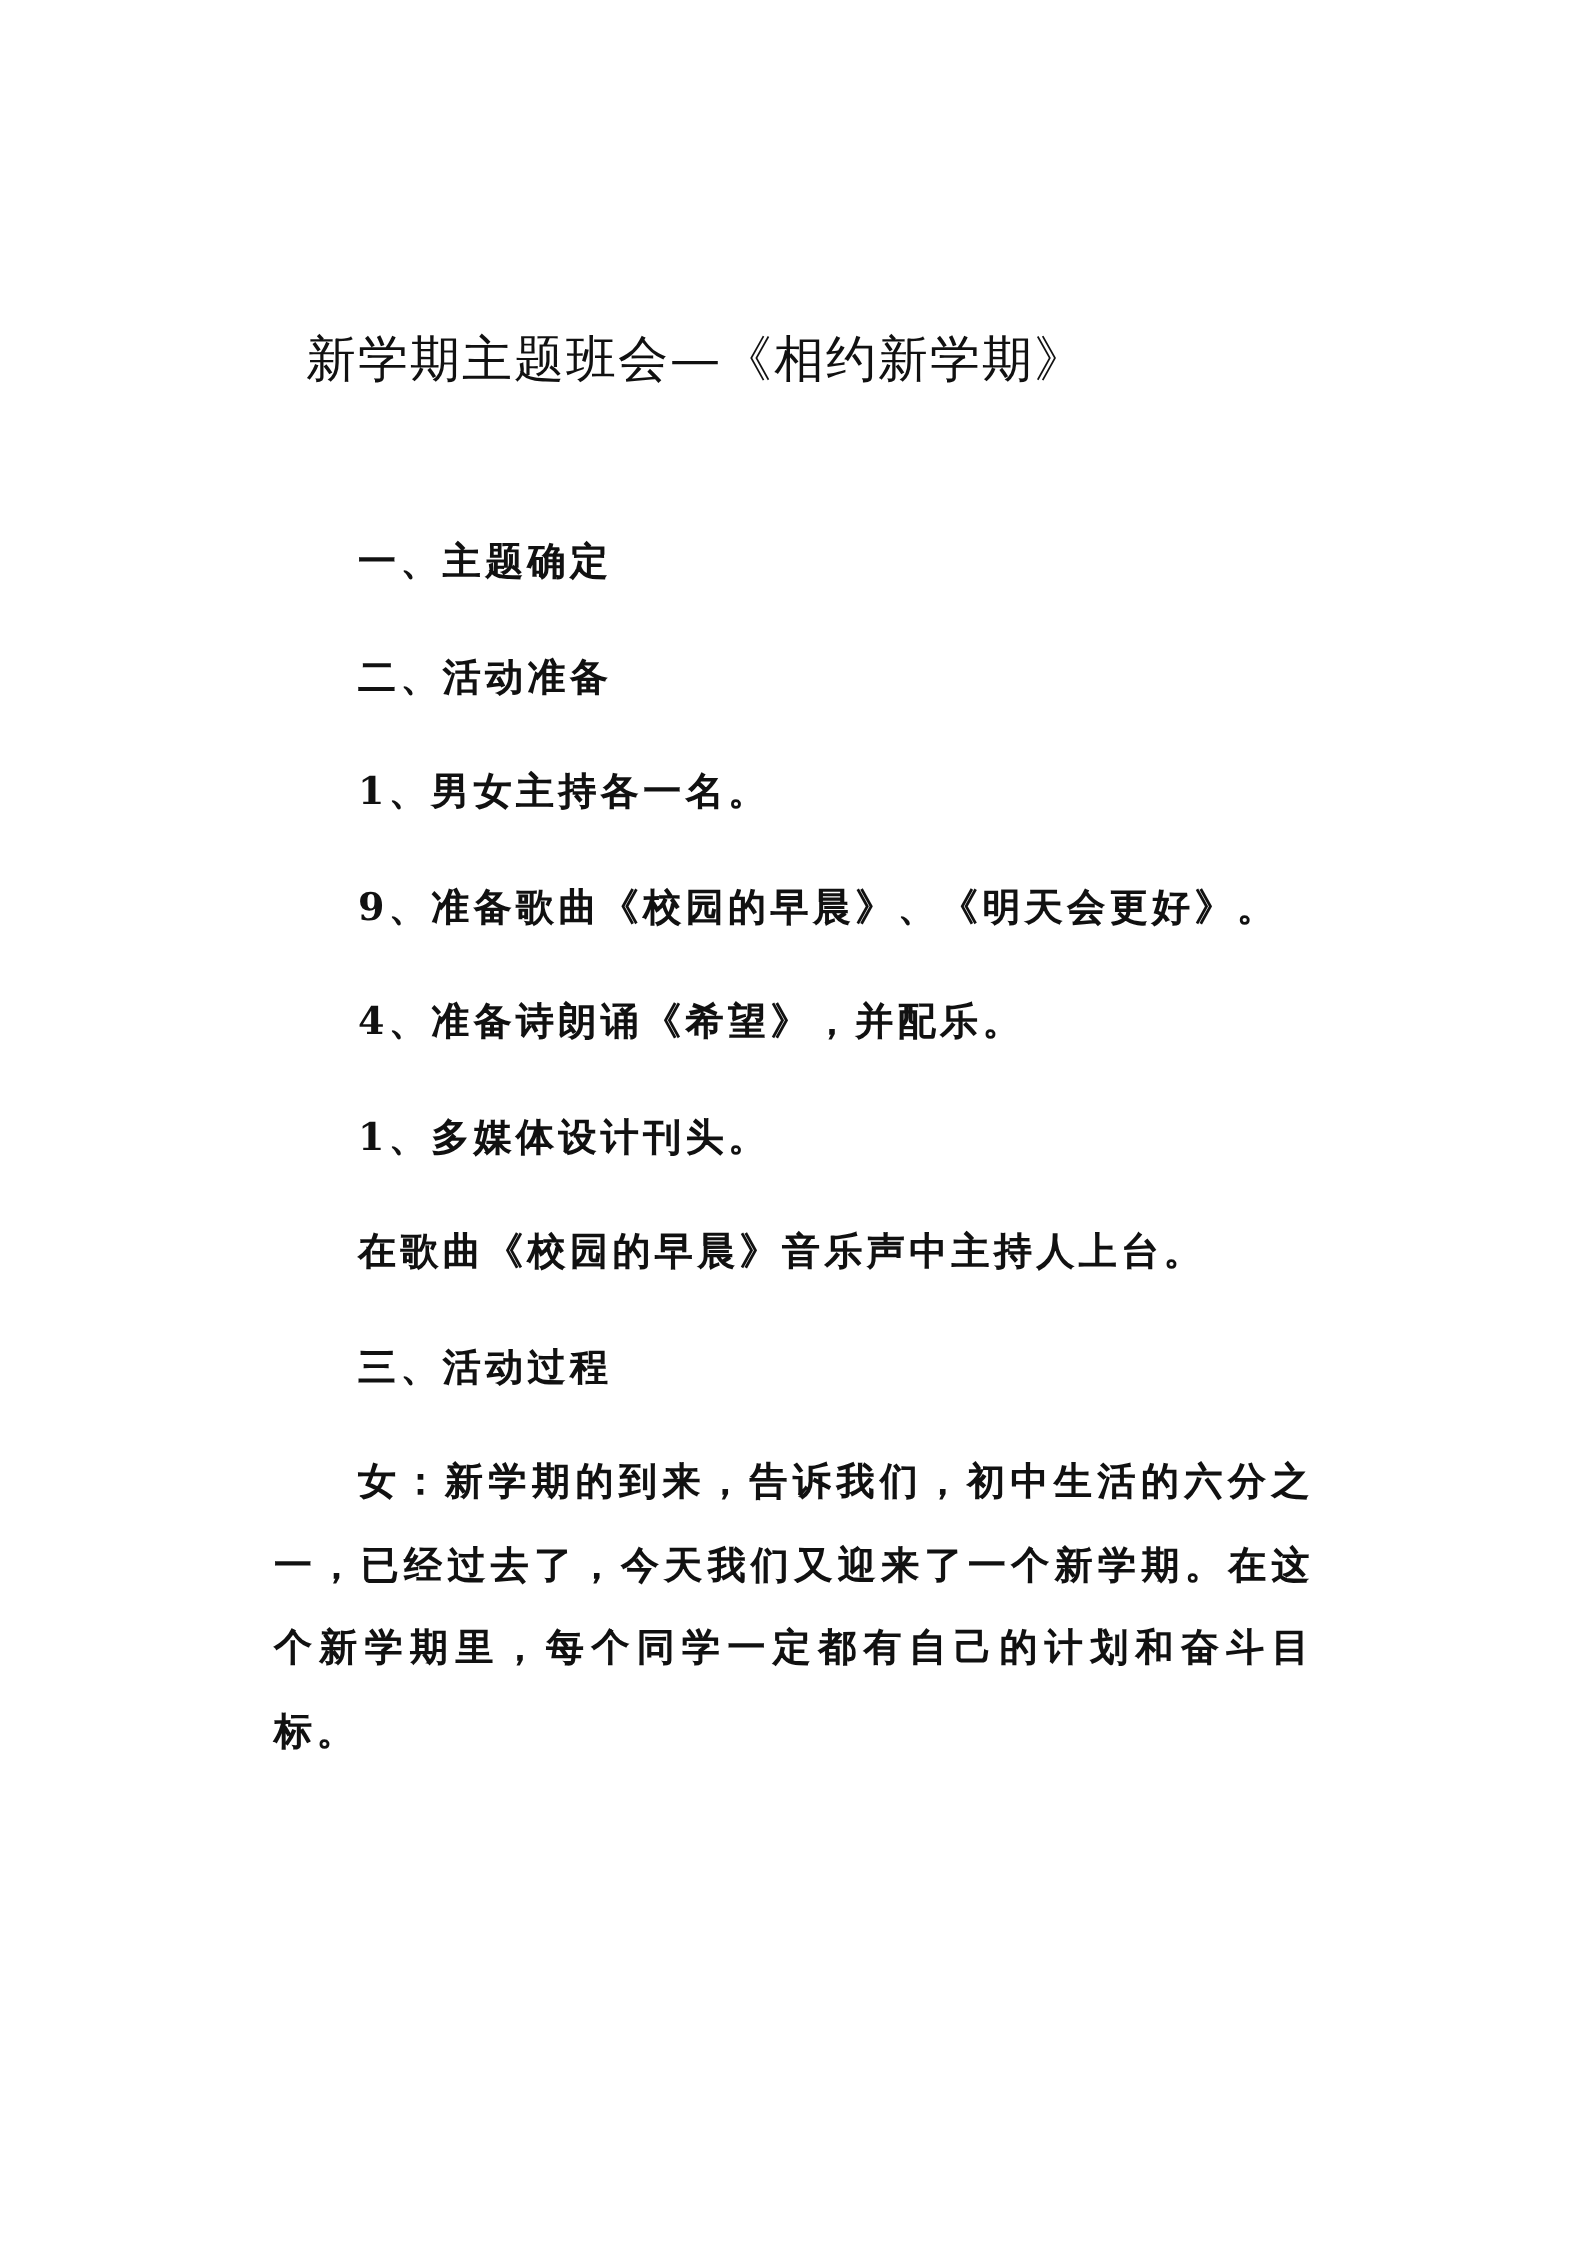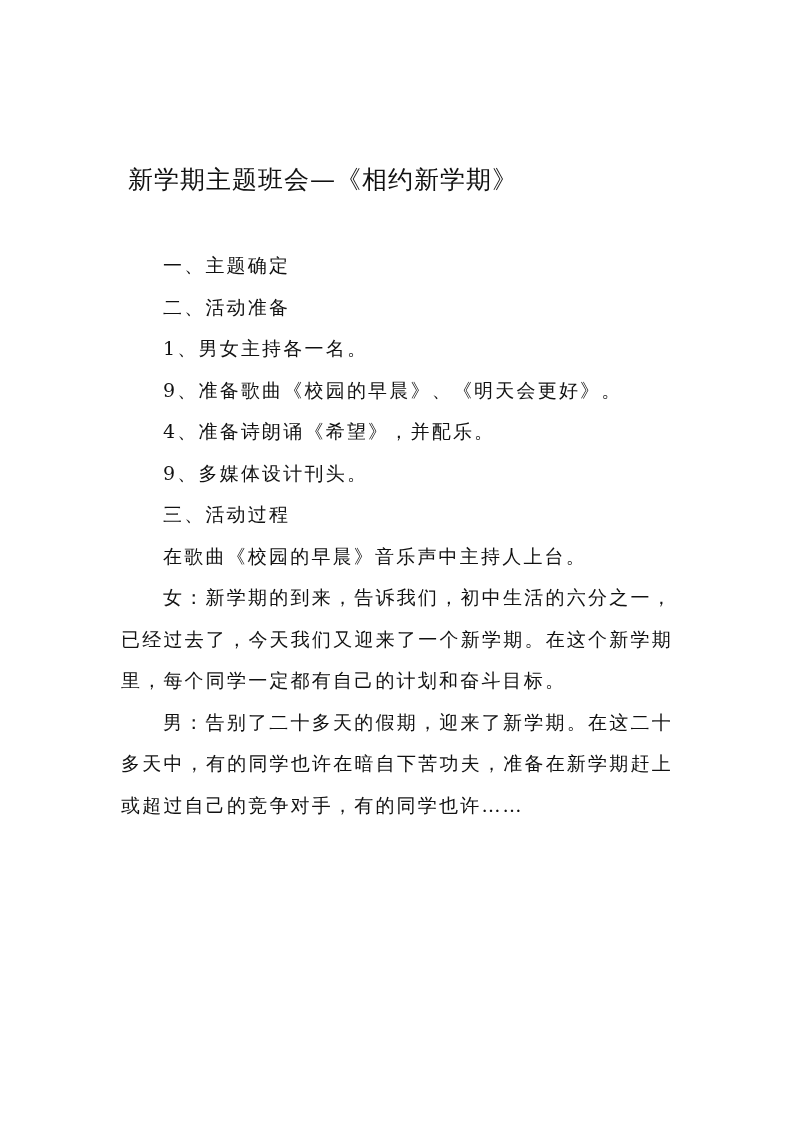--- a/index.html
+++ b/index.html
@@ -1,35 +1,34 @@
 <!DOCTYPE html>
 <html><head>
 <meta charset="utf-8">
 <style>
   html, body { margin: 0; padding: 0; background: #ffffff; }
   body { width: 793px; height: 1122px; position: relative; overflow: hidden;
          font-family: "DejaVu Serif", "Liberation Serif", serif; color: #111; }
   .page { position: absolute; left: 0; top: 0; width: 793px; height: 1122px; background: #fff; }
   .title { position: absolute; top: 146px; left: 0; width: 646px; text-align: center;
-           font-size: 25px; letter-spacing: 1px; color: #111; font-weight: normal; }
+           font-size: 25px; letter-spacing: 1px; color: #111; font-weight: normal; padding-left: 25px; }
   .body { position: absolute; left: 121px; top: 245px; width: 552px; }
-  .p { font-size: 19px; line-height: 41.5px; margin: 0; letter-spacing: 2.2px;
-       text-align: justify; text-align-last: left; word-break: break-all; }
+  .p { font-size: 19px; line-height: 41.5px; margin: 16px; letter-spacing: 2.2px;
+       text-align: justify; text-align-last: left; word-break: break-all; font-weight: bold; }
   .indent { text-indent: 42px; }
 </style>
 </head>
 <body>
 
 <div class="page">
   <h1 class="title">新学期主题班会—《相约新学期》</h1>
   <div class="body">
     <p class="p indent">一、主题确定</p>
     <p class="p indent">二、活动准备</p>
     <p class="p indent">1、男女主持各一名。</p>
     <p class="p indent">9、准备歌曲《校园的早晨》、《明天会更好》。</p>
     <p class="p indent">4、准备诗朗诵《希望》，并配乐。</p>
-    <p class="p indent">9、多媒体设计刊头。</p>
+    <p class="p indent">1、多媒体设计刊头。</p>
+    <p class="p indent">在歌曲《校园的早晨》音乐声中主持人上台。</p>
     <p class="p indent">三、活动过程</p>
-    <p class="p indent">在歌曲《校园的早晨》音乐声中主持人上台。</p>
     <p class="p indent">女：新学期的到来，告诉我们，初中生活的六分之一，已经过去了，今天我们又迎来了一个新学期。在这个新学期里，每个同学一定都有自己的计划和奋斗目标。</p>
-    <p class="p indent">男：告别了二十多天的假期，迎来了新学期。在这二十多天中，有的同学也许在暗自下苦功夫，准备在新学期赶上或超过自己的竞争对手，有的同学也许……</p>
   </div>
 </div>
 
 </body></html>

